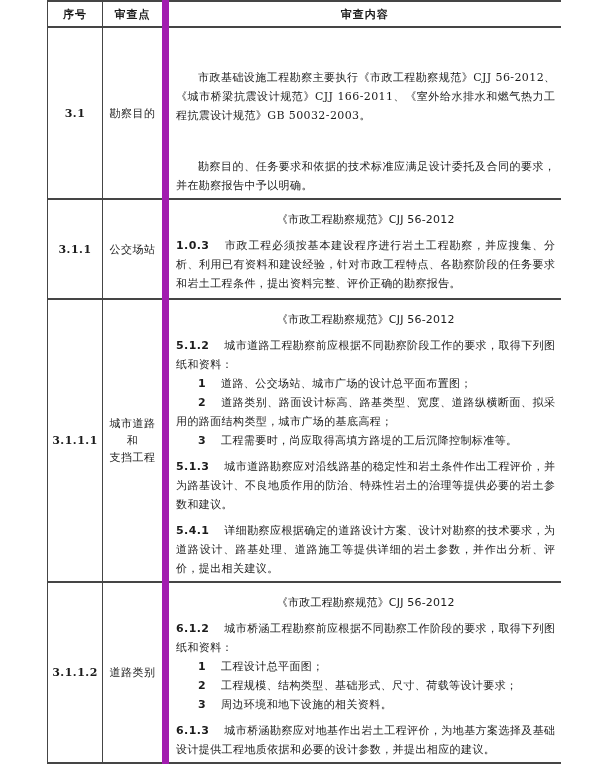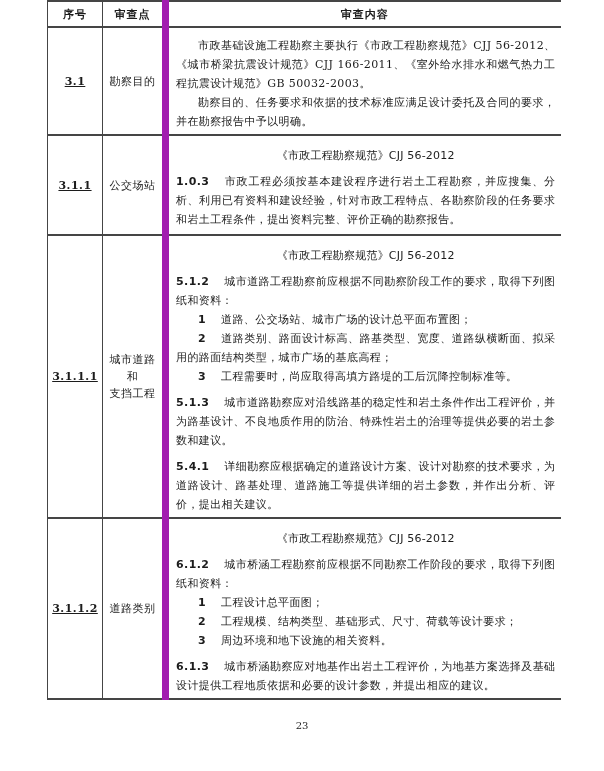--- a/index.html
+++ b/index.html
@@ -46,39 +46,38 @@
   tbody tr:nth-child(1) { height: 101px; }
   tbody tr:nth-child(2) { height: 100px; }
   tbody tr:nth-child(3) { height: 266px; }
   tbody tr:nth-child(4) { height: 181px; }
   td.serial {
     text-align: center;
     vertical-align: middle;
     font-weight: bold;
     font-size: 11px;
     letter-spacing: 0.5px;
-    text-decoration: underline;
   }
   td.point {
     text-align: center;
     vertical-align: middle;
     font-size: 11px;
     line-height: 17px;
     letter-spacing: 0.5px;
   }
   td.content {
     vertical-align: top;
     padding: 8px 5px 3px 7px;
     font-size: 11px;
     line-height: 19px;
     text-align: justify;
     letter-spacing: 0.4px;
   }
   td.content p { margin: 0; }
-  td.content p.para { text-indent: 2em; }
+  td.content p.para { text-indent: 2em; margin-top: 32px; }
   td.content p.ref {
     text-align: center;
     text-indent: 0;
     font-weight: normal;
     margin: 2px 0 3px 0;
     font-family: "DejaVu Sans", "Liberation Sans", sans-serif;
     letter-spacing: 0.2px;
   }
   td.content p.clause { margin-top: 7px; }
   td.content p.item { text-indent: 2em; }

